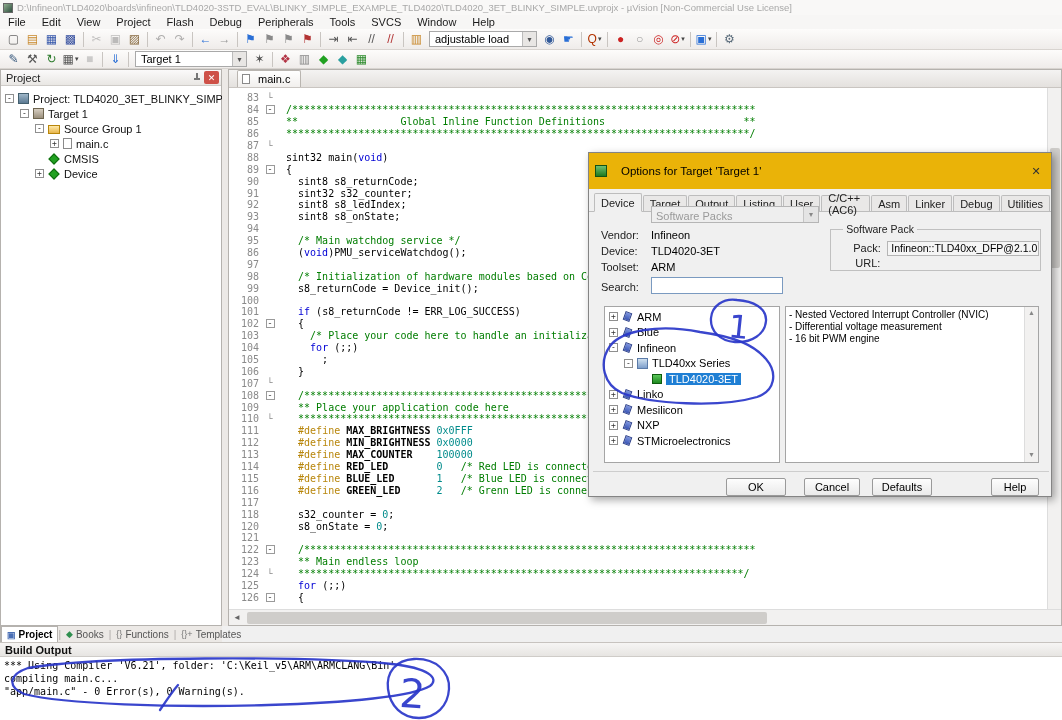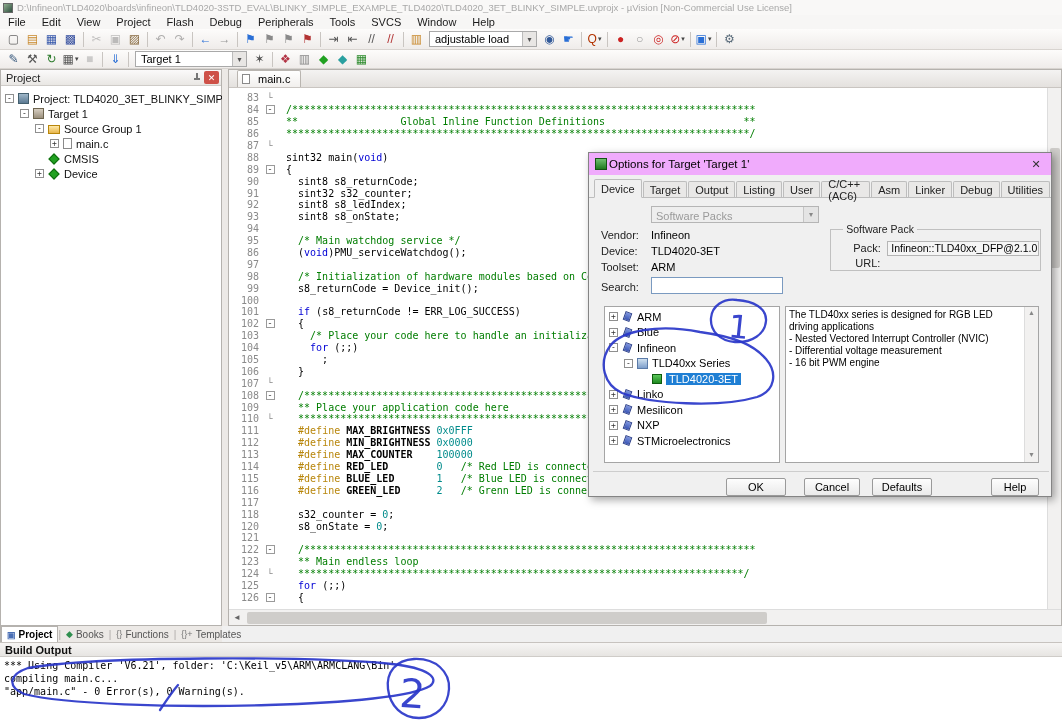--- a/index.html
+++ b/index.html
@@ -92,21 +92,21 @@
   #build-hdr{position:absolute;left:0;top:642px;width:1062px;height:15px;
     background:linear-gradient(#f6f5f4,#e7e5e2);border-top:1px solid #c7c3bf;border-bottom:1px solid #cfccc8;
     font-size:11px;font-weight:bold;color:#111;display:flex;align-items:center;padding-left:5px;}
   #build-body{position:absolute;left:0;top:657px;width:1062px;height:63px;background:#fff;
     font-family:"DejaVu Sans Mono",monospace;font-size:10px;color:#000;padding:3px 0 0 4px;}
   #build-body div{height:13px;white-space:pre;}
 
   
   #dialog{position:absolute;left:588px;top:152px;width:464px;height:345px;background:#f0f0f0;
     border:1px solid #848484;box-shadow:3px 3px 8px rgba(0,0,0,.35);z-index:40;font-size:11px;}
-  #dlg-title{height:22px;background:#f0abfc;display:flex;align-items:center;padding:0 6px;gap:2px;font-size:11.5px;color:#000;}
+  #dlg-title{height:36px;background:#eab308;display:flex;align-items:center;padding:0 6px;gap:14px;font-size:11.5px;color:#000;}
   .dlg-logo{width:12px;height:12px;background:linear-gradient(#6fbf6f,#1f7a1f);border:1px solid #145214;}
   #dlg-close{margin-left:auto;width:18px;text-align:center;font-size:11px;color:#333;}
   #dlg-tabs{display:flex;align-items:flex-end;height:19px;padding-left:5px;border-bottom:1px solid #bdbdbd;margin-top:4px;}
   .dtab{height:16px;display:flex;align-items:center;padding:0 6px;border:1px solid #bdbdbd;border-bottom:none;
     background:#e9e8e7;margin-right:1px;border-radius:2px 2px 0 0;font-size:11px;color:#222;}
   .dtab.active{background:#f0f0f0;height:19px;font-weight:normal;position:relative;top:1px;border-bottom:1px solid #f0f0f0;}
   .dlg-lbl{position:absolute;color:#222;}
   .dlg-val{position:absolute;color:#000;}
   #packs-combo{position:absolute;left:62px;top:53px;width:168px;height:17px;background:#eeeeee;
     border:1px solid #b5b5b5;color:#9a9a9a;display:flex;align-items:flex-end;padding-left:4px;}
@@ -447,21 +447,20 @@
       </div>
       <div class="dtree-row" style="padding-left: 4px;">
         <span class="expander">+</span>
         <span class="ico ico-chip"></span>
         <span class="lbl">STMicroelectronics</span>
       </div>
     </div>
 
   <div id="desc-box">
     <div id="desc-lines">
-        <div>The TLD40xx series is designed for RGB LED driving applications</div>
         <div> - Nested Vectored Interrupt Controller (NVIC)</div>
         <div> - Differential voltage measurement</div>
         <div> - 16 bit PWM engine</div>
       </div>
     <div id="desc-scroll">
       <span class="u">▲</span>
       <span class="d">▼</span>
     </div>
   </div>
 

